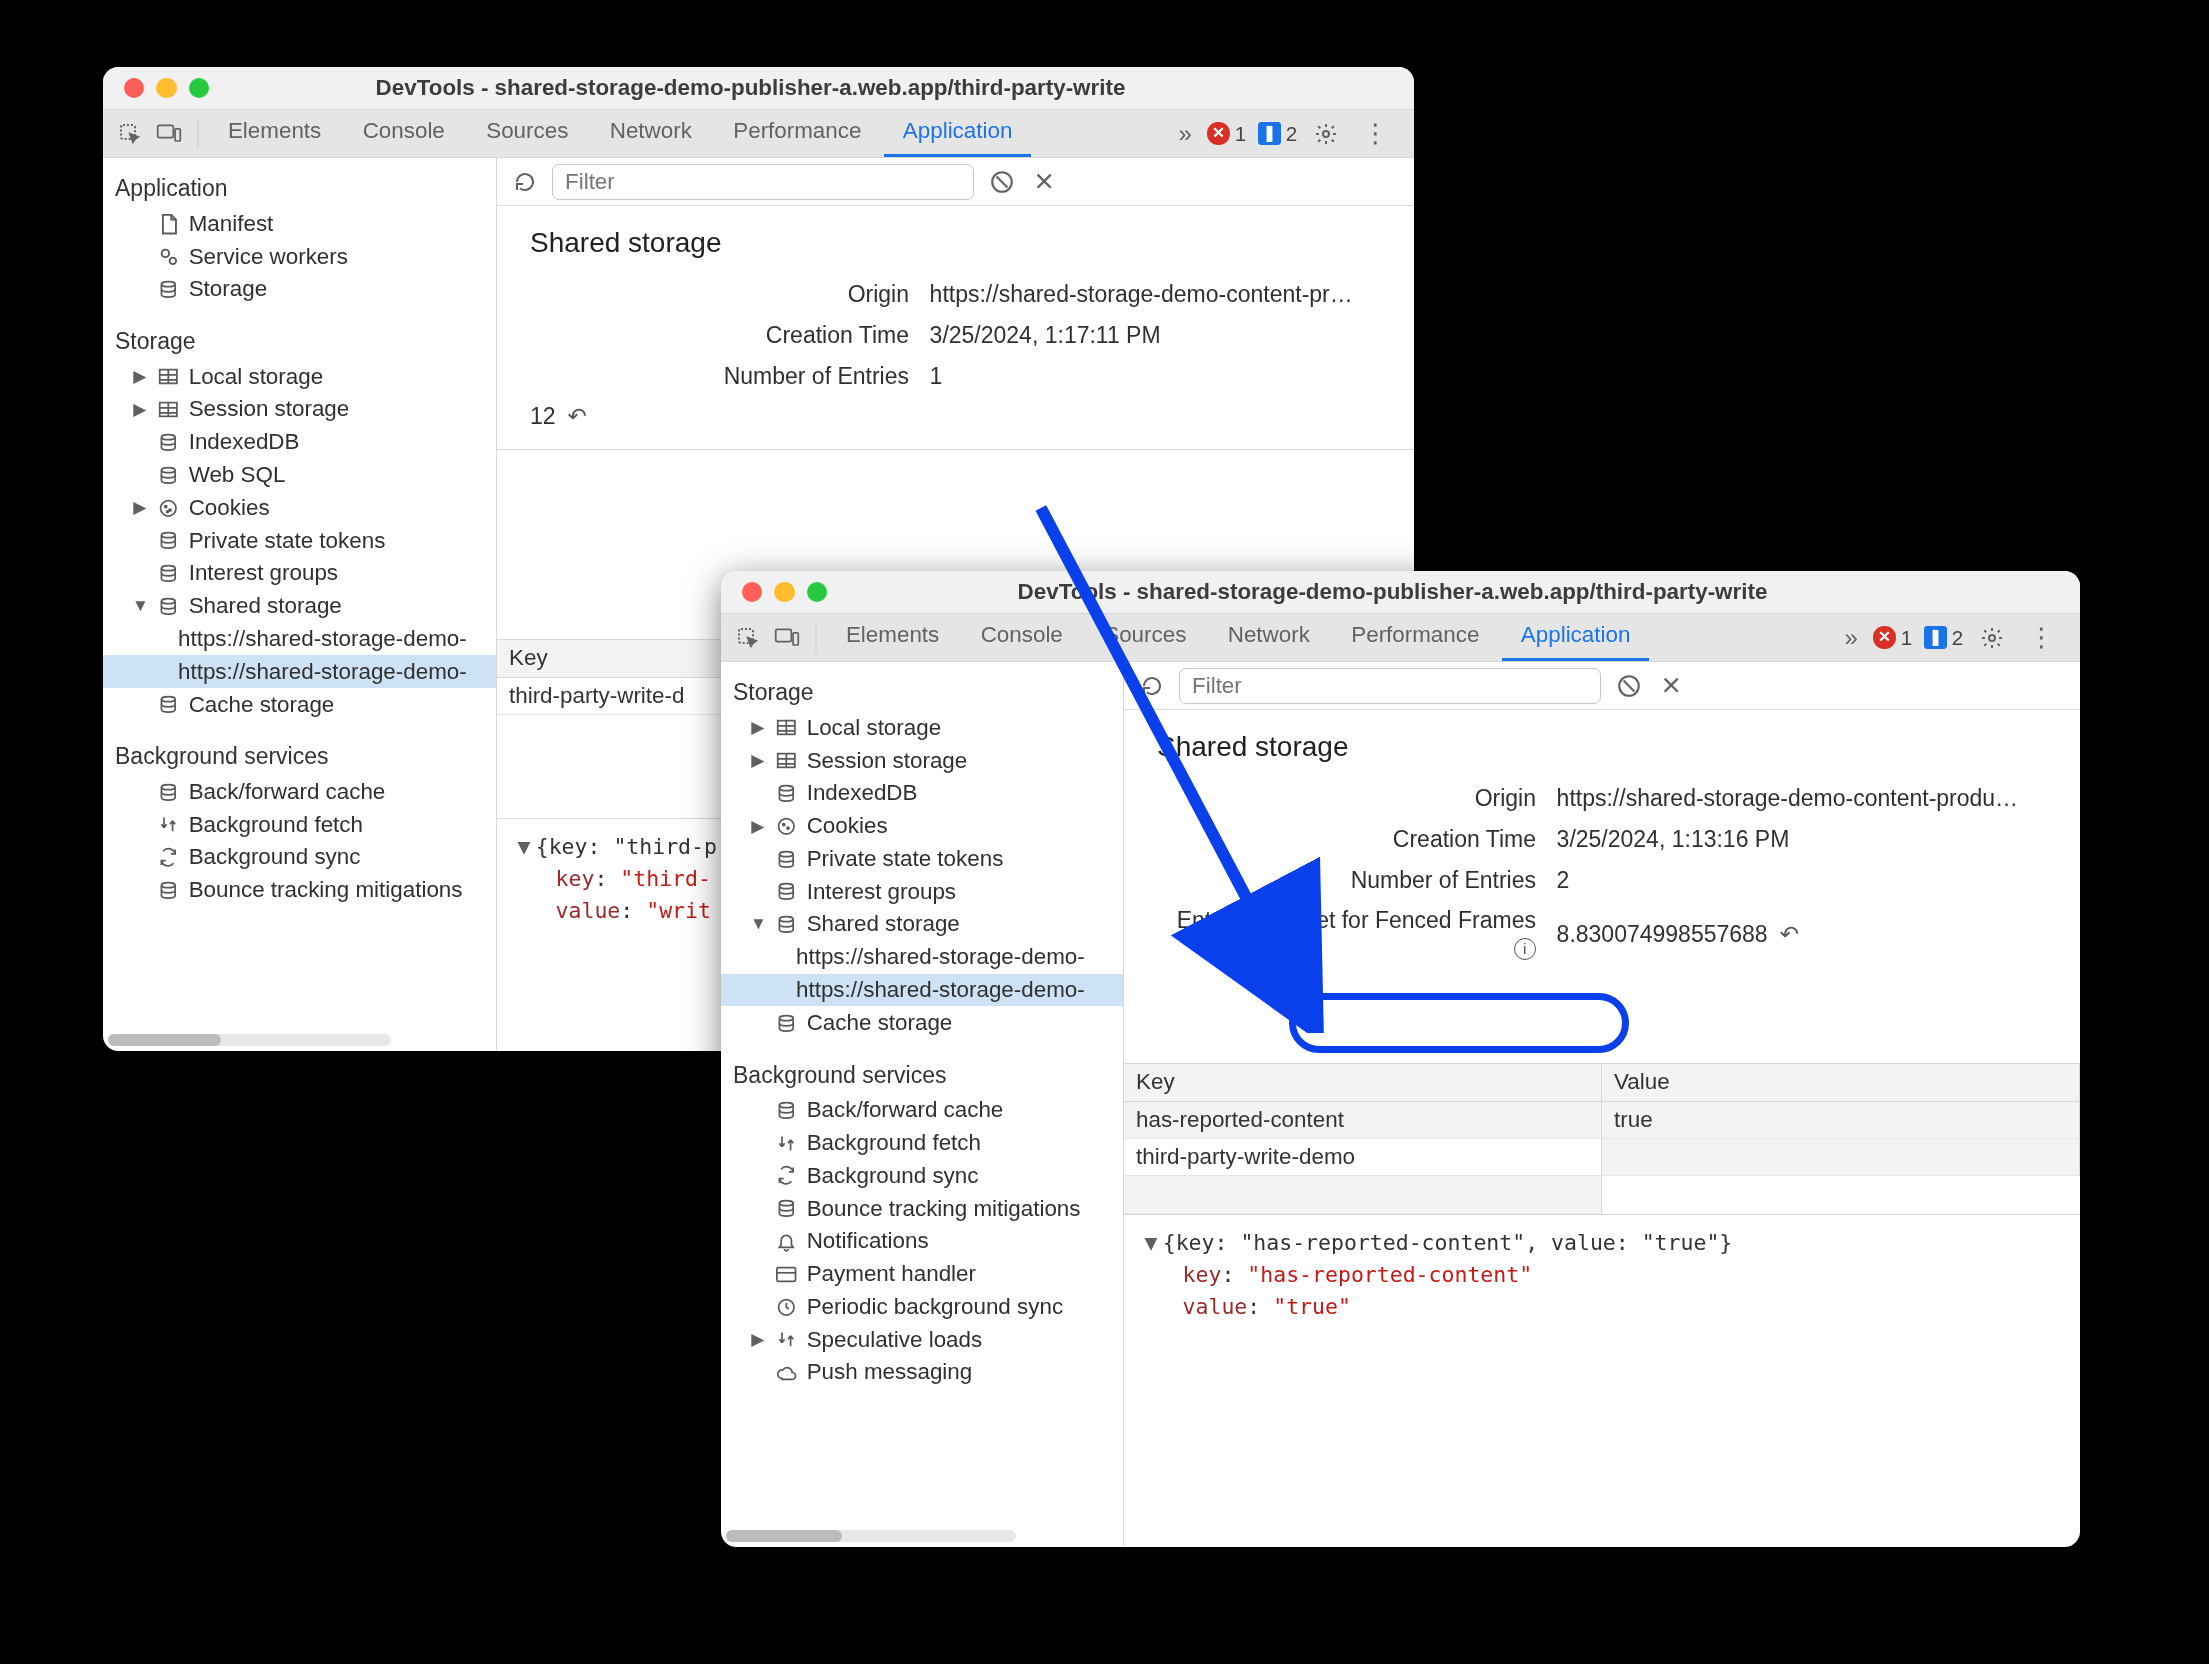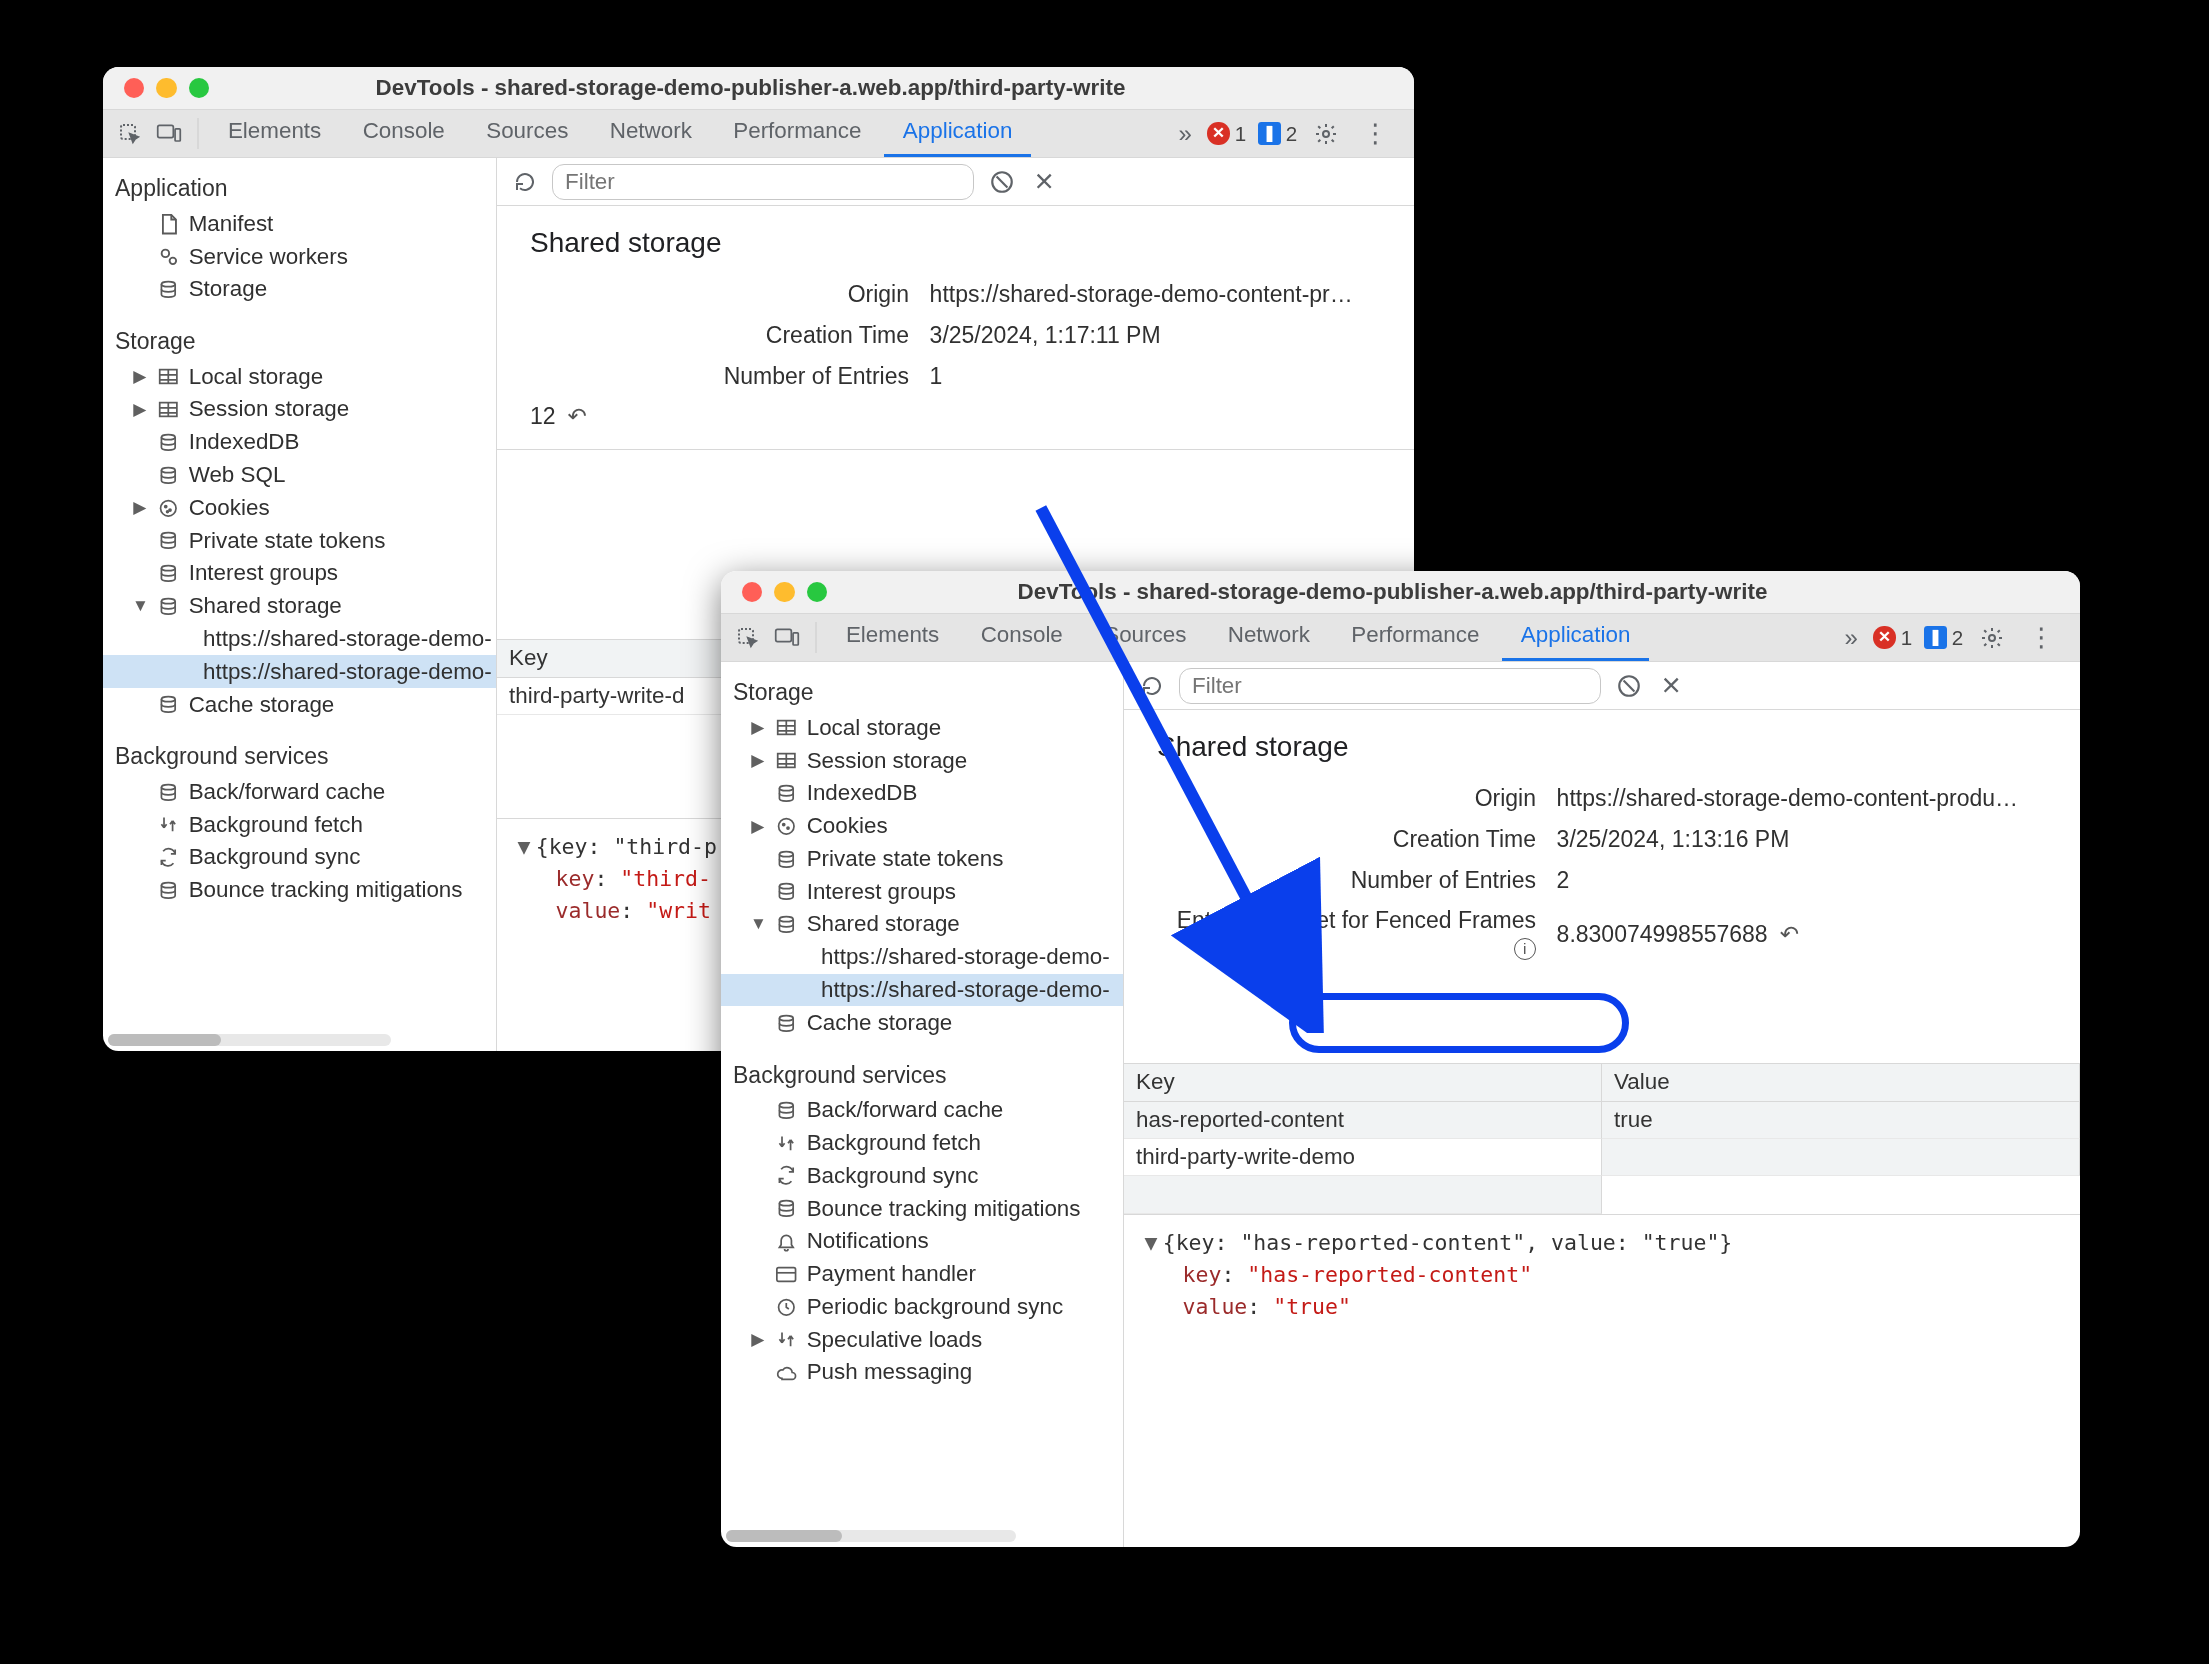--- a/index.html
+++ b/index.html
@@ -49,28 +49,28 @@
   .errb { display:flex; align-items:center; gap:5.2px; color:#444; font-size:20.6px;}
   .errc { width:22.4px;height:22.4px;border-radius:50%;background:#d93025;color:#fff;display:flex;align-items:center;justify-content:center;font-size:15.5px;font-weight:700;}
   .infc { width:22.4px;height:22.4px;border-radius:3.4px;background:#1a73e8;color:#fff;display:flex;align-items:center;justify-content:center;font-size:15.5px;font-weight:700;}
   .gear { color:#5f6368; }
   .kebab { color:#5f6368; font-size:26px; padding:0 6.9px;}
   
   .body-split { display:flex; position:absolute; top:91px; bottom:0; left:0; right:0; }
   .sidebar { border-right:0.9px solid #d8d8d8; overflow:hidden; padding:8.6px 0; position:relative;}
   .sidecat { font-size:23px; color:#333; padding:8.6px 12px 5.2px 12px; }
   .sideitem { display:flex; align-items:center; gap:8.6px; padding:3.4px 0 3.4px 29px; font-size:22.4px; color:#303030; white-space:nowrap; overflow:hidden; text-overflow:ellipsis;}
-  .sideitem.subsub { padding-left:100px;align-items:center; }
+  .sideitem.subsub { padding-left:75px;align-items:center; }
   .sideitem.sel { background:#cee2f5; }
   .tri { display:inline-block; width:15.5px; text-align:center; color:#606060; font-size:17px; flex:0 0 15.5px;}
   .tri.placeholder { visibility:hidden; }
   .iconw { width:24px; display:flex; align-items:center; justify-content:center; color:#5a5a5a; flex:0 0 24px;}
   .main { flex:1; display:flex; flex-direction:column; }
   .filterbar { height:48px; border-bottom:0.9px solid #d8d8d8; display:flex; align-items:center; gap:12px; padding:0 12px;}
-  .filterbar input { flex:0 0 auto; width:422px; height:36px; border:0.9px solid #c7c7c7; border-radius:12px; padding:0 12px; font-size:22.4px; color:#666; }
+  .filterbar input { flex:0 0 auto; width:422px; height:36px; border:0.9px solid #c7c7c7; border-radius:7px; padding:0 12px; font-size:22.4px; color:#666; }
   .filterbar .circ { width:31px;height:31px;display:flex;align-items:center;justify-content:center;color:#5f6368;}
   .panel-title { font-size:28px; padding:20.6px 33px 15.5px 33px; color:#202124;}
   .kv { display:flex; padding:6.9px 33px; font-size:23px; color:#303030; align-items:center; gap:20.6px;}
   .kv .k { flex:0 0 379px; text-align:right; color:#303030; }
   .kv .v { color:#303030; white-space:nowrap; overflow:hidden; text-overflow:ellipsis;}
   .info-ico { display:inline-flex; width:22.4px;height:22.4px;border:1.7px solid #555;border-radius:50%;align-items:center;justify-content:center;font-size:15.5px;color:#555;vertical-align:middle;margin-left:6.9px;}
   .undo-ico { margin-left:12px; color:#555; }
   .hr { border-top:0.9px solid #d8d8d8; margin:12px 0 0 0;}
   .table { display:flex; border-top:0.9px solid #d8d8d8; font-size:22.4px;}
   .tcol { flex:1; }

